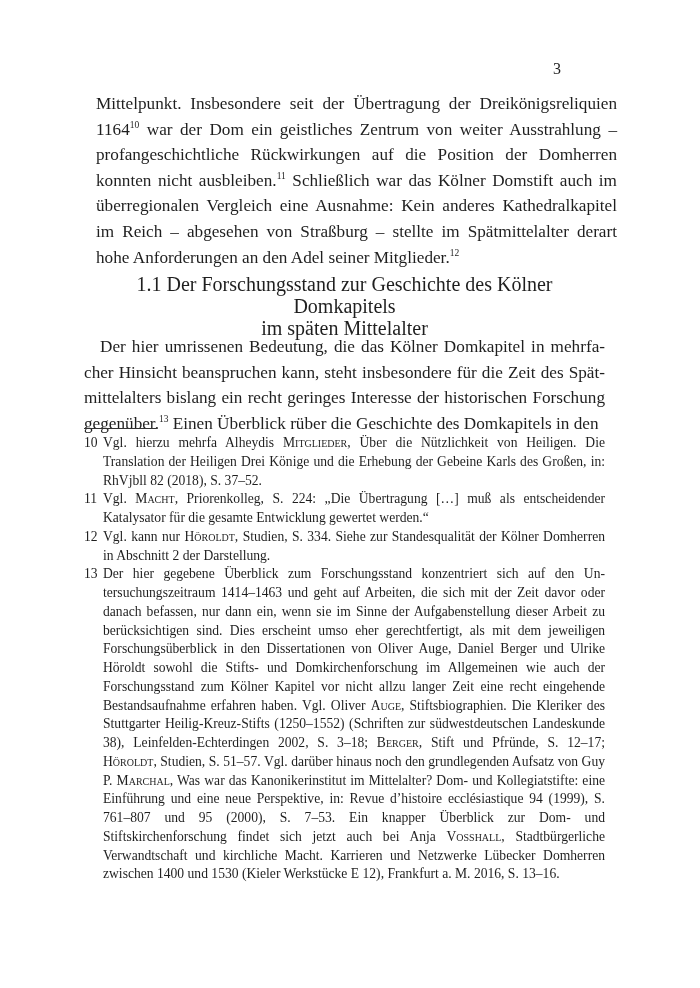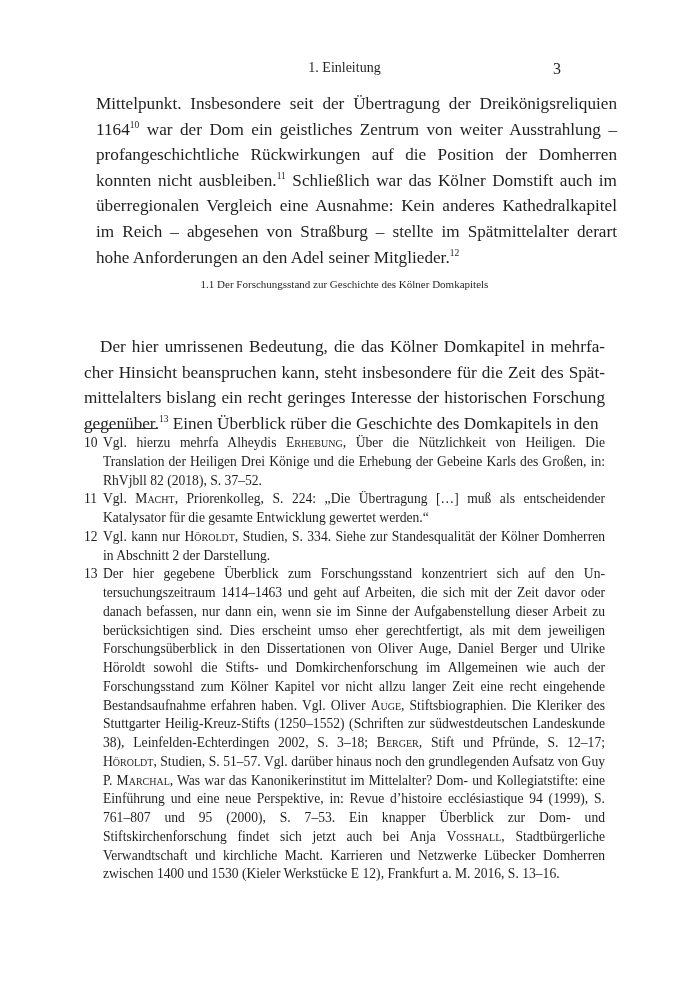--- a/index.html
+++ b/index.html
@@ -7,64 +7,64 @@
          font-family: "Liberation Serif", "DejaVu Serif", serif; color: #1f1f1f; }
   .page { position: absolute; left: 84px; top: 0; width: 521px; }
   .running-head { position: absolute; top: 60px; left: 0; width: 521px; height: 20px; font-size: 14px; }
   .running-title { position: absolute; left: 0; width: 521px; text-align: center; }
   .page-number { position: absolute; right: 44px; font-size: 16px; }
   .body-text { position: absolute; top: 91px; left: 12px; width: 521px; font-size: 17.2px;
                line-height: 25.6px; text-align: justify; hyphens: manual; }
   .body-text p { margin: 0; }
   sup.fn { font-size: 9.5px; vertical-align: 7px; line-height: 0; }
   .section-heading { position: absolute; top: 273px; left: 0; width: 521px; text-align: center;
-                     font-size: 11px; line-height: 22px; }
+                     font-size: 20px; line-height: 22px; }
   .para2 { position: absolute; top: 334px; left: 0; width: 521px; font-size: 17.2px;
            line-height: 25.6px; text-align: justify; }
   .para2 p { margin: 0; text-indent: 16px; }
   .footnote-rule { position: absolute; top: 428px; left: 0; width: 72px; height: 0;
                    border-top: 1px solid #333; }
   .footnotes { position: absolute; top: 434px; left: 0; width: 521px; font-size: 13.6px;
                line-height: 18.75px; }
   .fn-item { position: relative; padding-left: 19px; text-align: justify; }
   .fn-num { position: absolute; left: 0; top: 0; }
   .sc { font-variant: small-caps; }
 </style>
 </head>
 <body>
 
 <div class="page">
 
   <div class="running-head">
-    <span class="running-title">1. Einleitung</span>
     <span class="page-number">3</span>
   </div>
 
   <div class="body-text">
     <p>
       <span>Mittelpunkt. Insbesondere seit der Übertragung der Dreikönigsreliquien 1164</span><sup class="fn">10</sup><span> war der Dom ein geistliches Zentrum von weiter Ausstrahlung – profange­schichtliche Rückwirkungen auf die Position der Domherren konnten nicht ausbleiben.</span><sup class="fn">11</sup><span> Schließlich war das Kölner Domstift auch im überregionalen Vergleich eine Ausnahme: Kein anderes Kathedralkapitel im Reich – abge­sehen von Straßburg – stellte im Spätmittelalter derart hohe Anforderungen an den Adel seiner Mitglieder.</span><sup class="fn">12</sup>
     </p>
   </div>
 
   <div class="section-heading">
     <div>1.1 Der Forschungsstand zur Geschichte des Kölner Domkapitels</div>
+    <div>im späten Mittelalter</div>
   </div>
 
   <div class="para2">
     <p>
       <span>Der hier umrissenen Bedeutung, die das Kölner Domkapitel in mehrfa­cher Hinsicht beanspruchen kann, steht insbesondere für die Zeit des Spät­mittelalters bislang ein recht geringes Interesse der historischen Forschung gegenüber.</span><sup class="fn">13</sup><span> Einen Überblick rüber die Geschichte des Domkapitels in den</span>
     </p>
   </div>
 
   <div class="footnote-rule"></div>
 
   <div class="footnotes">
     <div class="fn-item">
       <span class="fn-num">10</span>
-      <span>Vgl. hierzu mehrfa Alheydis </span><span class="sc">Erhebung</span><span>, Über die Nützlichkeit von Heiligen. Die Translation der Heiligen Drei Könige und die Erhebung der Gebeine Karls des Großen, in: RhVjbll 82 (2018), S. 37–52.</span>
+      <span>Vgl. hierzu mehrfa Alheydis </span><span class="sc">Mitglieder</span><span>, Über die Nützlichkeit von Heiligen. Die Translation der Heiligen Drei Könige und die Erhebung der Gebeine Karls des Großen, in: RhVjbll 82 (2018), S. 37–52.</span>
     </div>
     <div class="fn-item">
       <span class="fn-num">11</span>
       <span>Vgl. </span><span class="sc">Macht</span><span>, Priorenkolleg, S. 224: „Die Übertragung […] muß als entscheidender Katalysator für die gesamte Entwicklung gewertet werden.“</span>
     </div>
     <div class="fn-item">
       <span class="fn-num">12</span>
       <span>Vgl. kann nur </span><span class="sc">Höroldt</span><span>, Studien, S. 334. Siehe zur Standesqualität der Kölner Dom­herren in Abschnitt 2 der Darstellung.</span>
     </div>
     <div class="fn-item">

